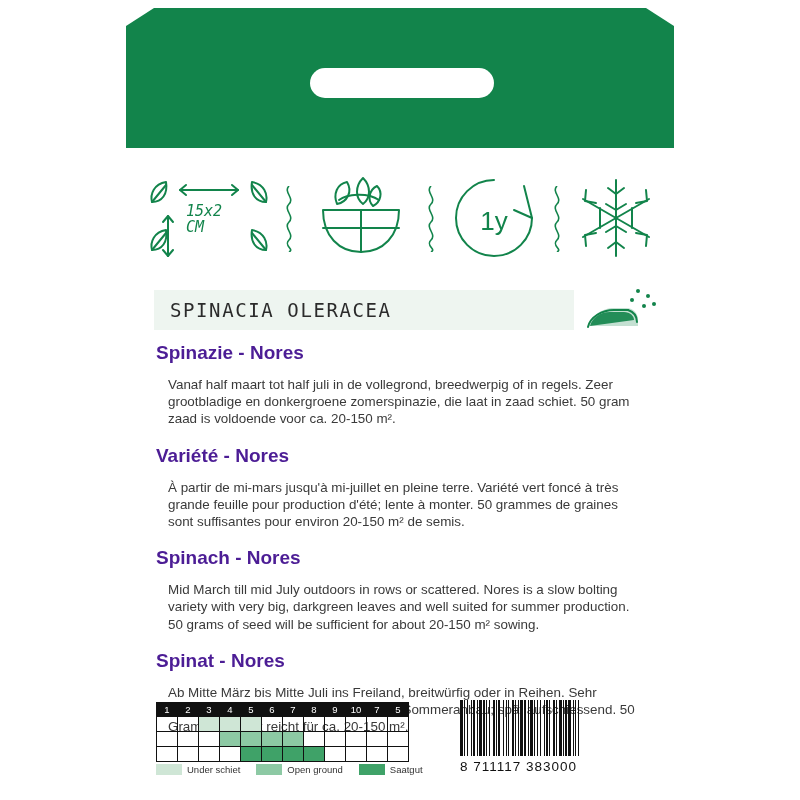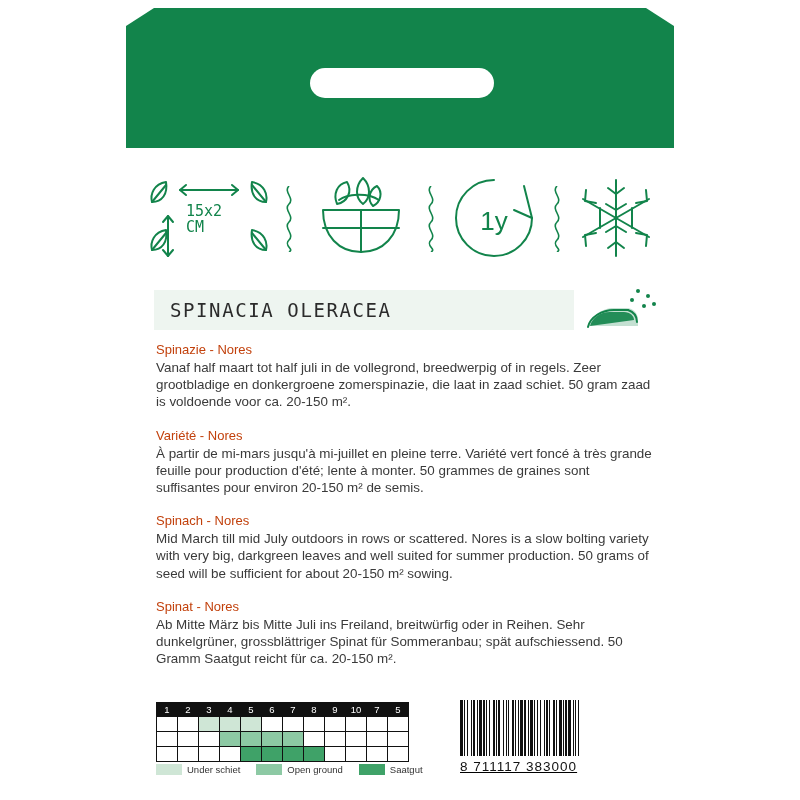--- a/index.html
+++ b/index.html
@@ -37,21 +37,21 @@
     width: 548px; height: 120px;
   }
   .icon-box {
     position: absolute;
     top: 0;
     height: 120px;
     display: flex;
     align-items: center;
     justify-content: center;
   }
-  .ib1 { left: 18px;  width: 130px; }
+  .ib1 { left: 18px;  width: 130px; font-style: italic; }
   .ib2 { left: 178px; width: 110px; }
   .ib3 { left: 318px; width: 100px; text-align: center; }
   .ib4 { left: 440px; width: 100px; }
   .squiggle {
     position: absolute;
     top: 28px;
     width: 14px; height: 66px;
   }
   .sq1 { left: 156px; }
   .sq2 { left: 298px; }
@@ -79,26 +79,26 @@
   }
   
   .blocks {
     position: absolute;
     left: 30px; top: 334px;
     width: 498px;
   }
   .block { margin-bottom: 17px; }
   .block h3 {
     margin: 0 0 2px 0;
-    font-size: 13px;
-    font-weight: normal;
-    color: #c2410c;
+    font-size: 19px;
+    font-weight: bold;
+    color: #4c1d95;
   }
   .block p {
-    margin: 0;
+    margin: 12px;
     font-size: 13.4px;
     line-height: 17.2px;
     color: #3a3a3a;
   }
   
   .calendar {
     position: absolute;
     left: 30px; top: 694px;
   }
   table.cal {
@@ -141,21 +141,20 @@
     display: inline-block;
   }
   .sw.glass { background: #cfe6d6; }
   .sw.ground { background: #8dc9a4; }
   .sw.harvest { background: #3fa268; }
   
   .barcode {
     position: absolute;
     left: 334px; top: 692px;
     width: 184px;
-    text-decoration: underline;
   }
   .bars {
     height: 56px;
     display: flex;
     align-items: flex-end;
     gap: 0;
   }
   .bars span {
     display: block;
     background: #111111;

